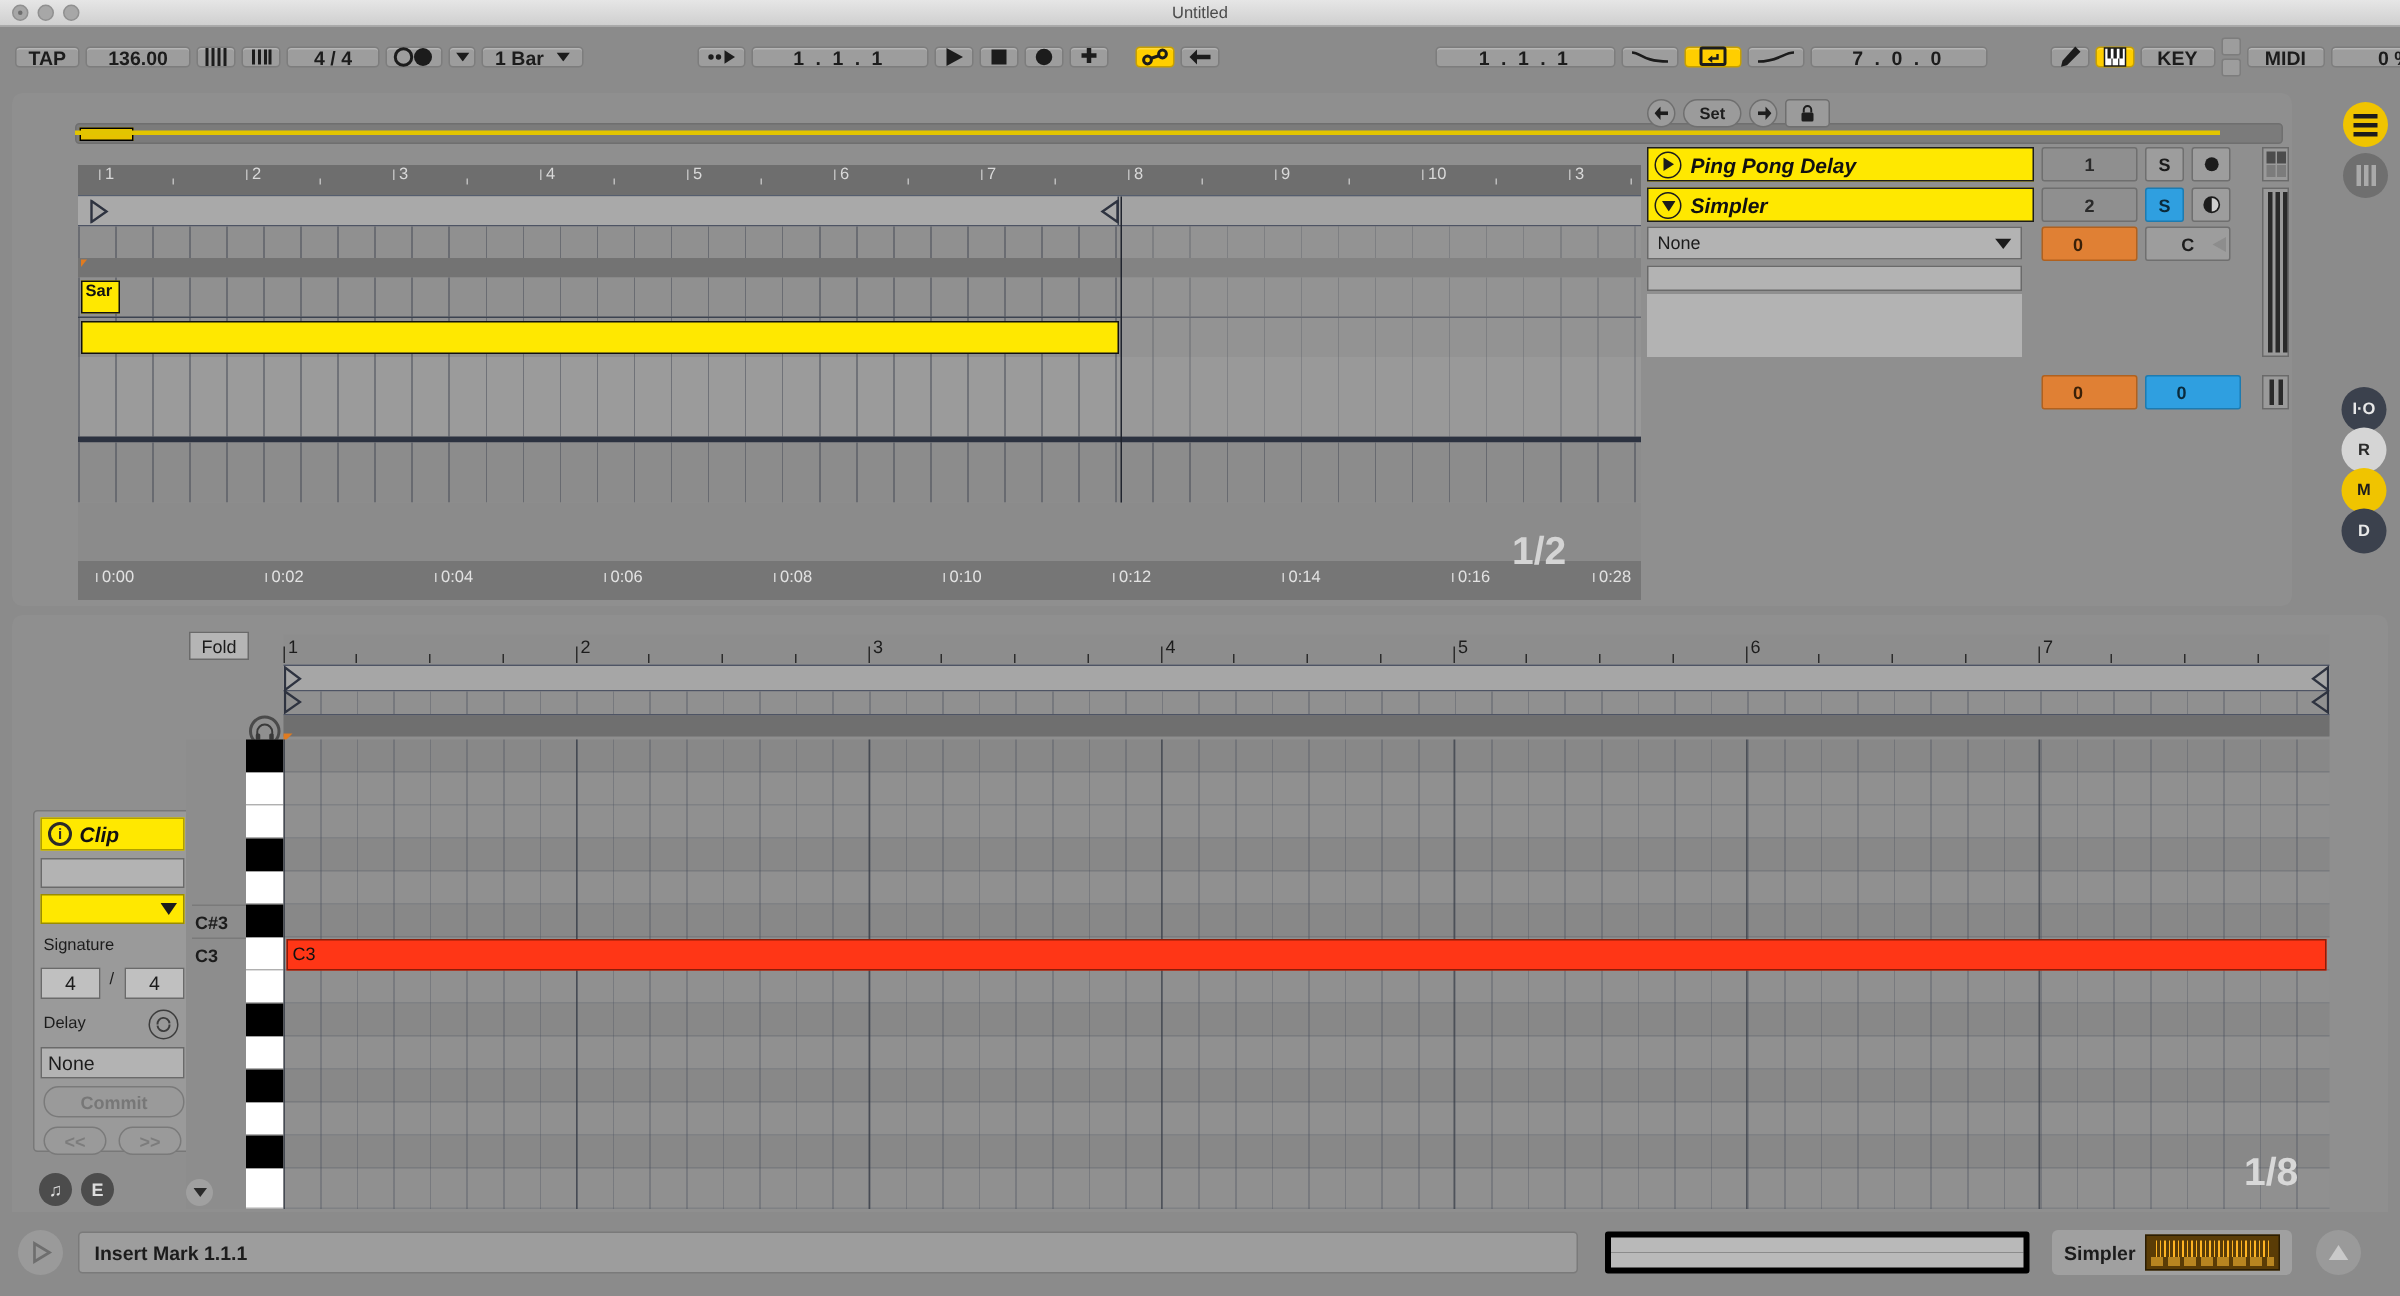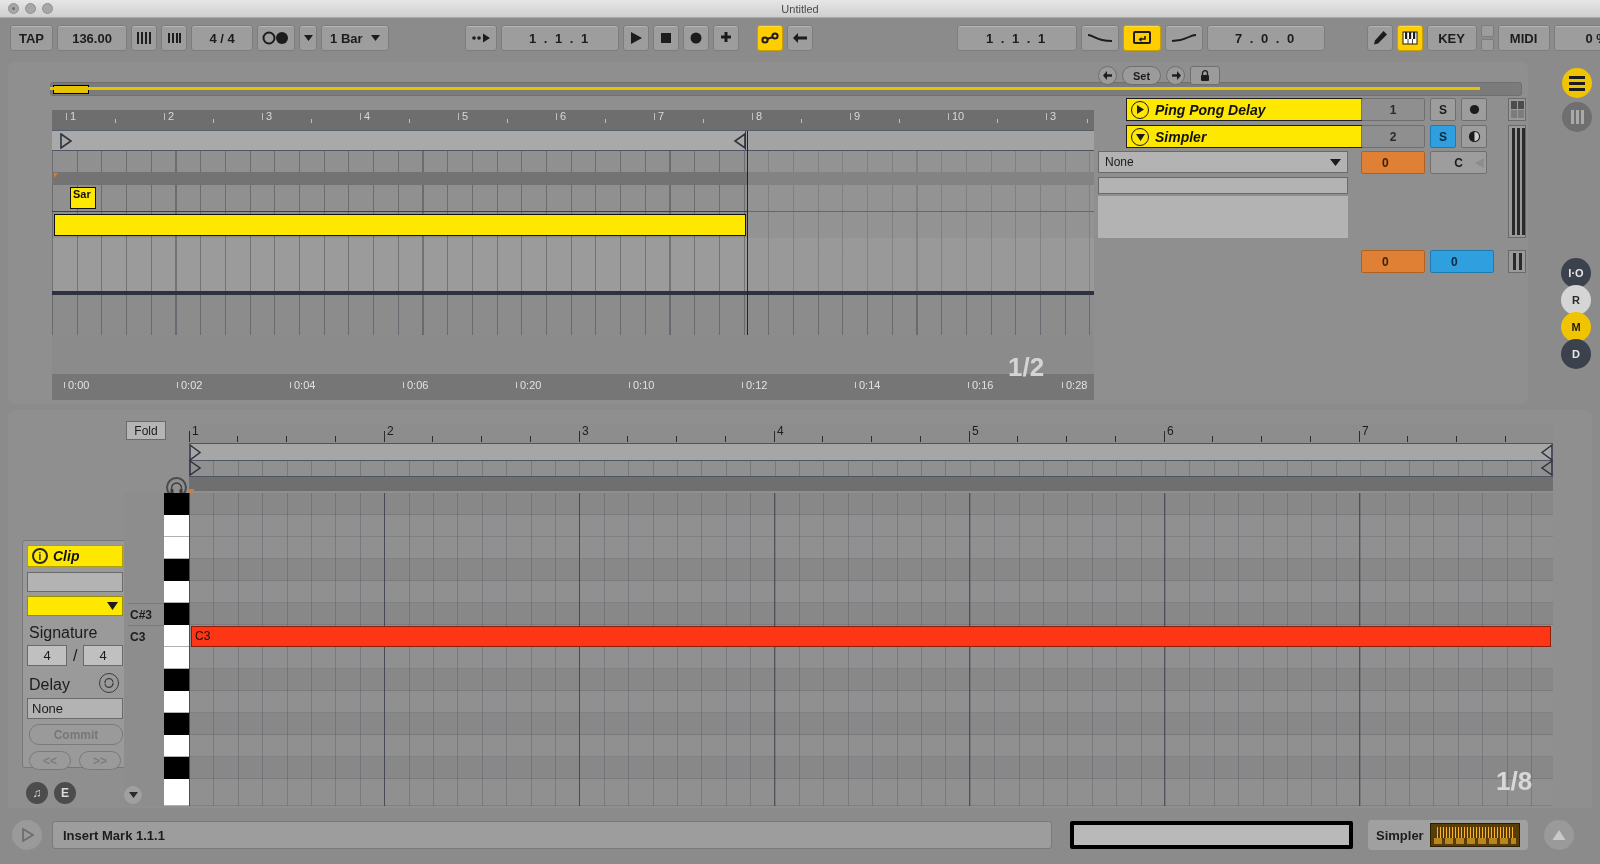--- a/index.html
+++ b/index.html
@@ -40,21 +40,21 @@
   
   .ctrlbar {
     position: absolute; left: 0; top: 0; width: 1600px; height: 40px;
     display: flex; align-items: center;
   }
   .grp { display: flex; align-items: center; gap: 4px; }
   .btn {
     background: #9d9d9d; border: 1px solid #7d7d7d; border-radius: 3px;
     color: #1c1c1c; font-size: 13px; font-weight: bold;
     display: flex; align-items: center; justify-content: center;
-    height: 26px; padding: 0 8px; box-shadow: inset 0 1px 0 rgba(255,255,255,.25);
+    height: 14px; padding: 0 8px; box-shadow: inset 0 1px 0 rgba(255,255,255,.25);
     user-select: none; white-space: nowrap;
   }
   .btn.num { font-family: "Liberation Sans", sans-serif; letter-spacing: 2px; }
   .btn.on { background: #ffce00; border-color: #c7a000; }
   .btn.sq { width: 26px; padding: 0; }
   .stack { display: flex; flex-direction: column; gap: 2px; }
   .stack .mini { width: 13px; height: 12px; background: #9d9d9d; border: 1px solid #7d7d7d; border-radius: 2px; }
 
   
   .arrange {
@@ -135,21 +135,20 @@
     display: flex; align-items: center; justify-content: center;
     font-size: 11px; color: #1d1d1d; padding: 0 10px; font-weight: bold;
   }
   .lockbtn {
     width: 30px; height: 19px; border-radius: 3px; background: #9b9b9b; border: 1px solid #6f6f6f;
     display:flex; align-items:center; justify-content:center; font-size:11px; color:#1d1d1d;
   }
   .thead {
     position: absolute; height: 23px; display: flex; align-items: center;
     border: 1px solid #1c1c1c;
-    margin-left: 28px;
   }
   .thead .tname { font-size: 14px; font-weight: bold; font-style: italic; color: #111; margin-left: 6px; }
   .tbtn {
     position: absolute; height: 23px; border: 1px solid #6f6f6f; border-radius: 2px;
     display: flex; align-items: center; justify-content: center;
     font-size: 12px; font-weight: bold; color: #1c1c1c; background: #9d9d9d;
   }
   .tbtn.dark { background: #8f8f8f; color: #2a2a2a; }
   .tbtn.blue { background: #2f9fe0; color: #0b2a3b; border-color: #1d7bb0; }
   .tbtn.orange { background: #e08034; color: #3a2008; border-color: #b0611f; }
@@ -204,21 +203,21 @@
   .cliptitle { font-size: 14px; font-weight: bold; font-style: italic; color: #111; }
   .infodot {
     width: 16px; height: 16px; border-radius: 50%; background: #ffe800;
     border: 2px solid #2a2a2a; display: flex; align-items: center; justify-content: center;
     font-size: 10px; font-weight: bold; color: #2a2a2a; font-style: normal;
   }
   .cfield {
     position: absolute; background: #b3b3b3; border: 1px solid #6a6a6a;
   }
   .cfield.yellow { background: #ffe800; border-color: #9a8c00; }
-  .clabel { position: absolute; font-size: 16px; color: #1c1c1c; }
+  .clabel { position: absolute; font-size: 11px; color: #1c1c1c; }
   .cnum {
     position: absolute; background: #c0c0c0; border: 1px solid #6a6a6a;
     display: flex; align-items: center; justify-content: center;
     font-size: 13px; color: #1c1c1c;
   }
   .cpill {
     position: absolute; border-radius: 10px; border: 1px solid #7a7a7a;
     background: #9a9a9a; display: flex; align-items: center; justify-content: center;
     font-size: 12px; color: #777; font-weight: bold;
   }
@@ -642,21 +641,21 @@
         </div>
 
         <div class="trk" style="top:20px;height:21px;background:#909090;">
           <div class="trk-grid"></div>
         </div>
         <div class="trk" style="top:41px;height:13px;background:#737373;">
           <div style="position:absolute;left:2px;top:1px;width:0;height:0;border-left:4px solid #e07b20;border-bottom:5px solid transparent;"></div>
         </div>
         <div class="trk" style="top:54px;height:26px;background:#909090;">
           <div class="trk-grid"></div>
-          <div class="clip-small" style="left:2px;top:2px;width:26px;height:22px;margin-left:16px;">Sar</div>
+          <div class="clip-small" style="left:2px;top:2px;width:26px;height:22px;">Sar</div>
         </div>
         <div class="trk-sep" style="top:80px;"></div>
 
         <div class="trk" style="top:81px;height:26px;background:#909090;">
           <div class="trk-grid"></div>
           <div class="clip-yellow" style="left:2px;top:2px;width:692px;height:22px;"></div>
         </div>
         <div class="trk" style="top:107px;height:53px;background:#9b9b9b;">
           <div class="trk-grid"></div>
         </div>
@@ -683,21 +682,21 @@
         <div class="tick" style="left:238px;top:6px;">
             <span class="bar" style="background:#d2d2d2;height:6px;"></span>
             <span class="lbl">0:04</span>
           </div>
         <div class="tick" style="left:351px;top:6px;">
             <span class="bar" style="background:#d2d2d2;height:6px;"></span>
             <span class="lbl">0:06</span>
           </div>
         <div class="tick" style="left:464px;top:6px;">
             <span class="bar" style="background:#d2d2d2;height:6px;"></span>
-            <span class="lbl">0:20</span>
+            <span class="lbl">0:08</span>
           </div>
         <div class="tick" style="left:577px;top:6px;">
             <span class="bar" style="background:#d2d2d2;height:6px;"></span>
             <span class="lbl">0:10</span>
           </div>
         <div class="tick" style="left:690px;top:6px;">
             <span class="bar" style="background:#d2d2d2;height:6px;"></span>
             <span class="lbl">0:12</span>
           </div>
         <div class="tick" style="left:803px;top:6px;">

